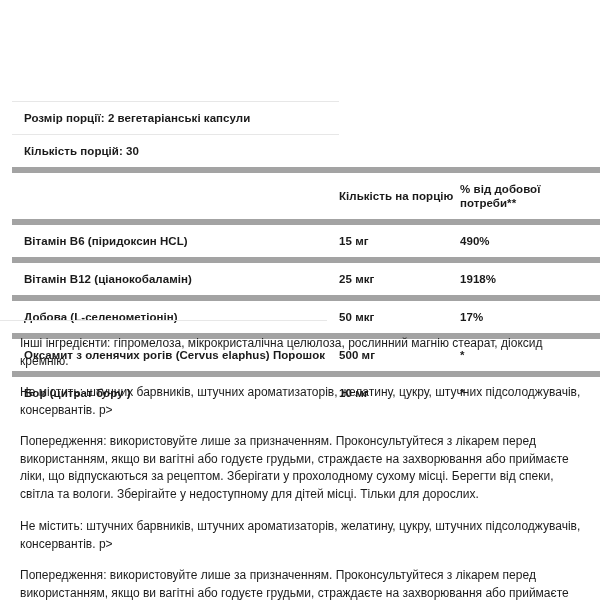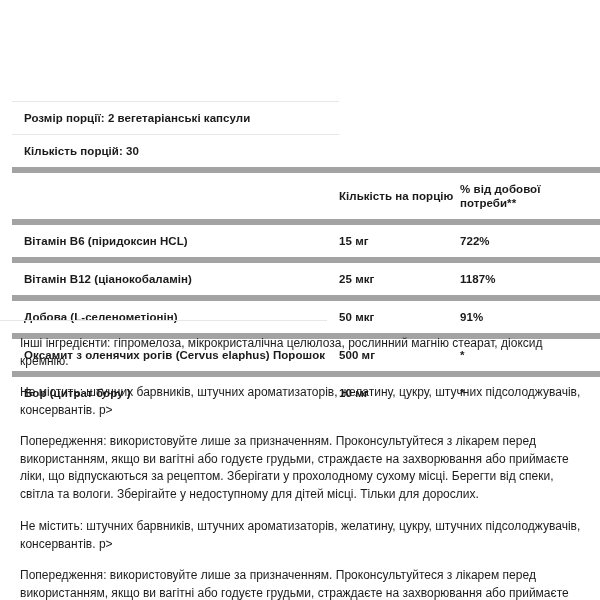--- a/index.html
+++ b/index.html
@@ -142,43 +142,43 @@
       </tr>
 
       <tr class="sf-row full">
         <td class="c1">
             <span class="cell-txt">Вітамін B6 (піридоксин HCL)</span>
           </td>
         <td class="c2">
             <span class="cell-txt">15 мг</span>
           </td>
         <td class="c3">
-            <span class="cell-txt">722%</span>
+            <span class="cell-txt">490%</span>
           </td>
       </tr>
       <tr class="sf-row full">
         <td class="c1">
             <span class="cell-txt">Вітамін B12 (ціанокобаламін)</span>
           </td>
         <td class="c2">
             <span class="cell-txt">25 мкг</span>
           </td>
         <td class="c3">
-            <span class="cell-txt">1187%</span>
+            <span class="cell-txt">1918%</span>
           </td>
       </tr>
       <tr class="sf-row full">
         <td class="c1">
             <span class="cell-txt">Добова (L-селенометіонін)</span>
           </td>
         <td class="c2">
             <span class="cell-txt">50 мкг</span>
           </td>
         <td class="c3">
-            <span class="cell-txt">91%</span>
+            <span class="cell-txt">17%</span>
           </td>
       </tr>
       <tr class="sf-row full">
         <td class="c1">
             <span class="cell-txt">Оксамит з оленячих рогів (Cervus elaphus) Порошок</span>
           </td>
         <td class="c2">
             <span class="cell-txt">500 мг</span>
           </td>
         <td class="c3">

